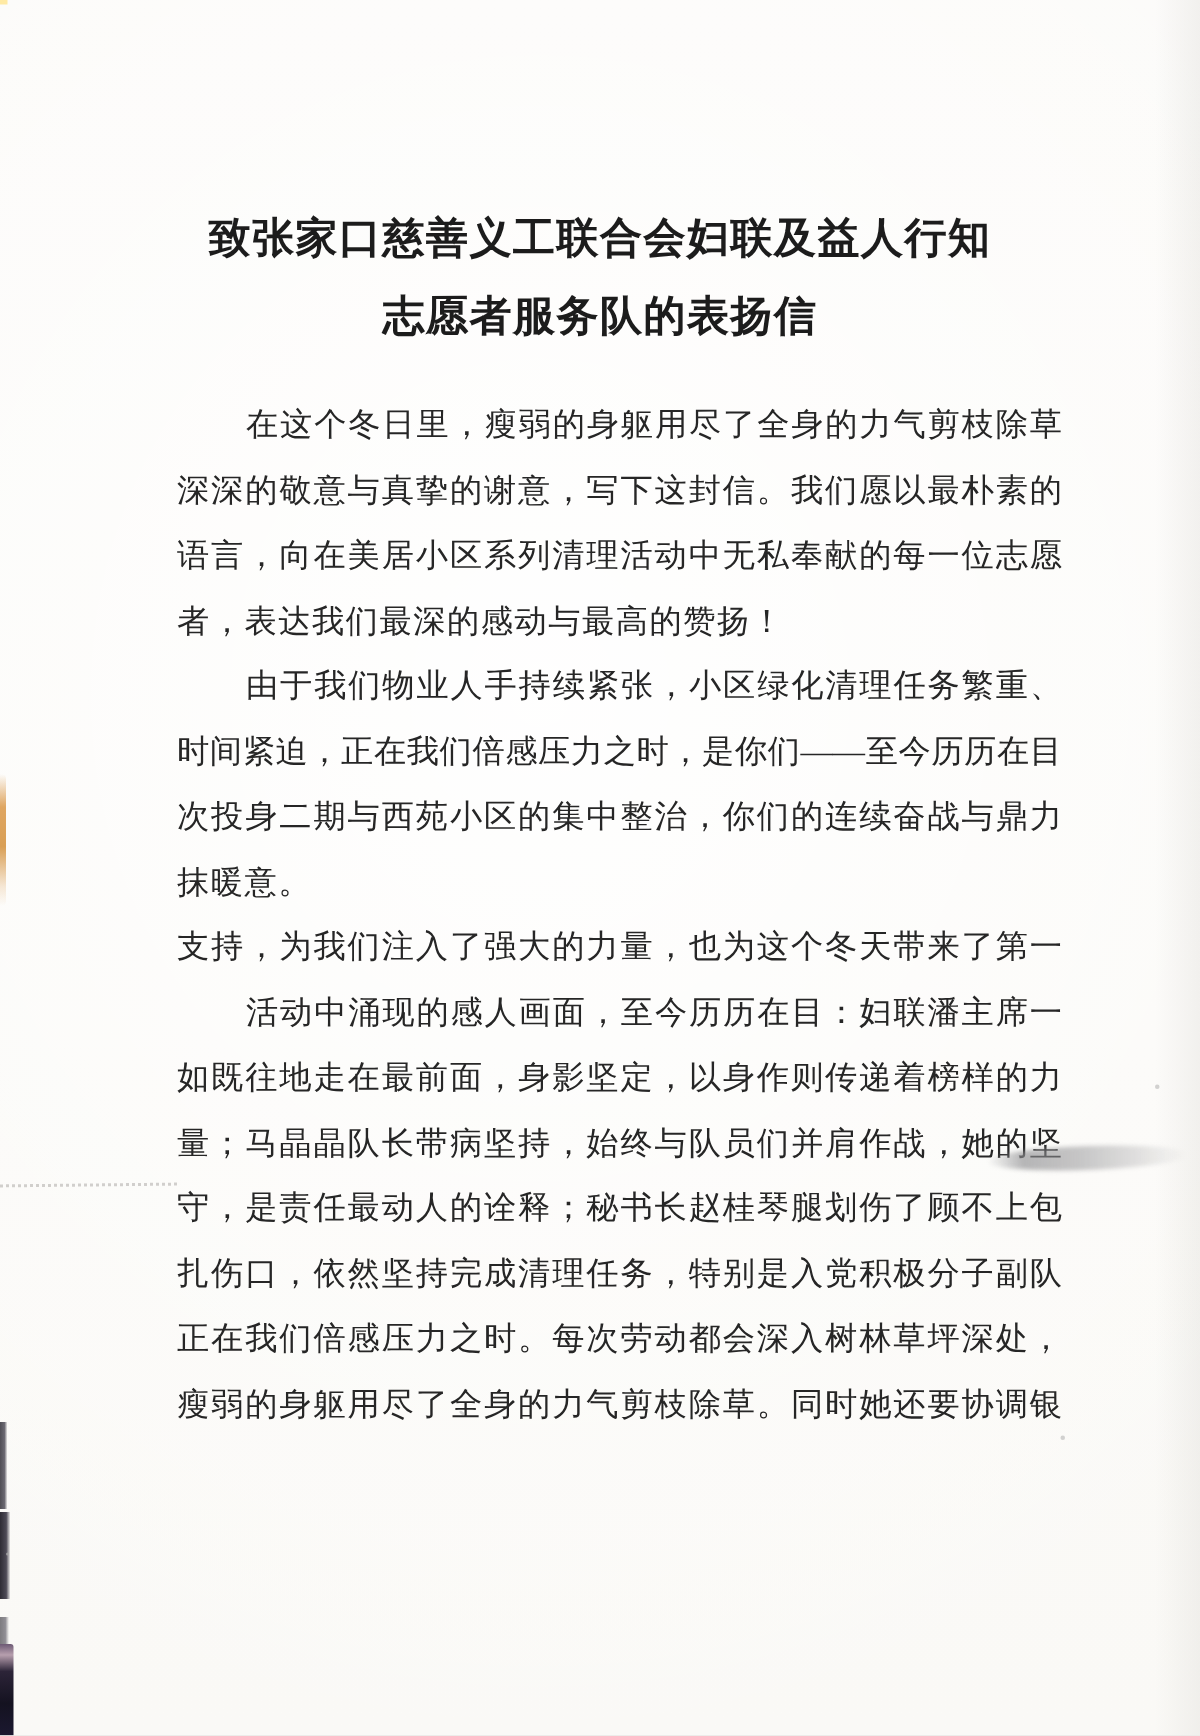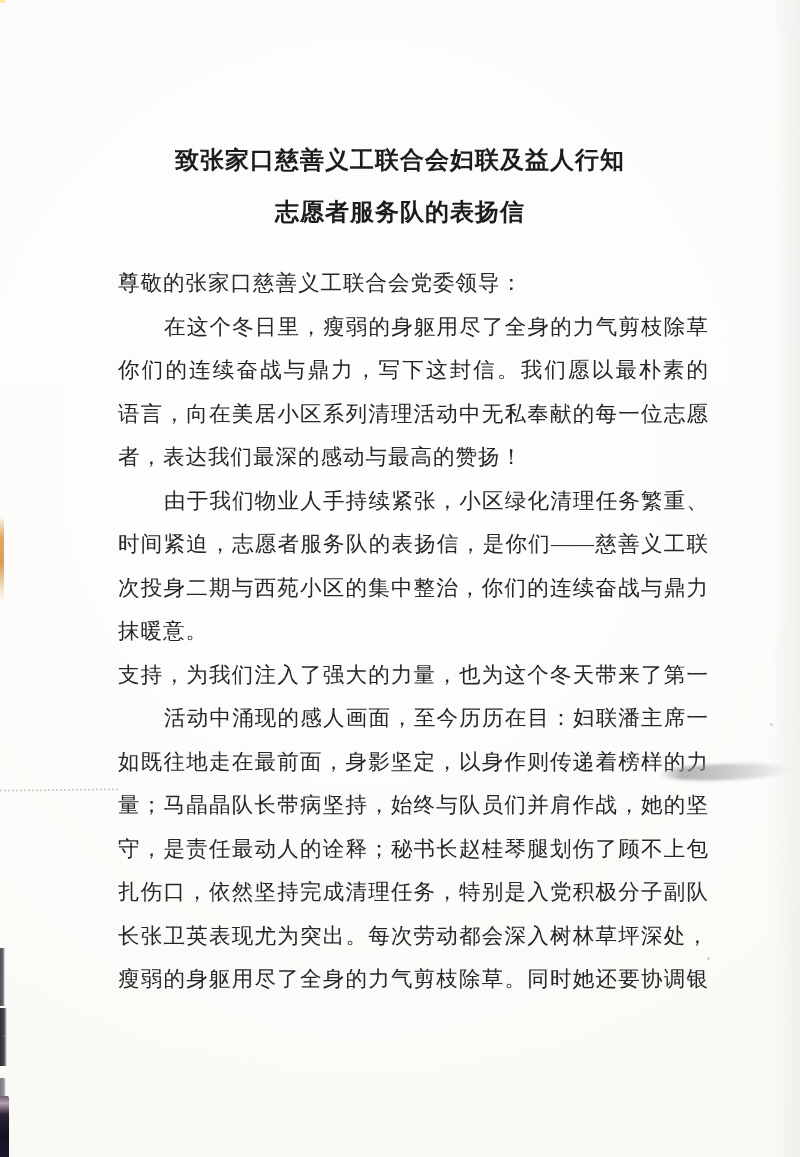--- a/index.html
+++ b/index.html
@@ -14,21 +14,21 @@
     overflow:hidden;
     background:
       radial-gradient(ellipse 120% 90% at 45% 40%, rgba(255,255,255,.9) 0%, rgba(255,255,255,0) 70%),
       linear-gradient(180deg,#fcfbf9 0%, #fbfaf7 60%, #faf9f6 100%);
     color:var(--ink,#262626);
   }
   
   #title{
     position:absolute;left:0;top:134px;width:800px;
     text-align:center;
-    font-size:24px;font-weight:600;
+    font-size:28px;font-weight:600;
     line-height:52px;
     letter-spacing:1px;
     color:#1c1c1c;
   }
   
   #letter-body{
     position:absolute;left:118px;top:262px;width:590px;
     font-size:21.5px;
     line-height:43.5px;
     color:var(--ink,#262626);
@@ -101,37 +101,36 @@
 <body>
 
 <div id="scan">
 
   <div id="title">
       <div>致张家口慈善义工联合会妇联及益人行知</div>
       <div>志愿者服务队的表扬信</div>
     </div>
 
   <div id="letter-body">
-    <div class="line">尊敬的张家口慈善义工联合会党委领导：</div>
 
   <div class="line fill indent">在这个冬日里，瘦弱的身躯用尽了全身的力气剪枝除草</div>
-      <div class="line fill">你们的连续奋战与鼎力，写下这封信。我们愿以最朴素的</div>
+      <div class="line fill">深深的敬意与真挚的谢意，写下这封信。我们愿以最朴素的</div>
       <div class="line fill">语言，向在美居小区系列清理活动中无私奉献的每一位志愿</div>
       <div class="line">者，表达我们最深的感动与最高的赞扬！</div>
       <div class="line fill indent">由于我们物业人手持续紧张，小区绿化清理任务繁重、</div>
-      <div class="line fill">时间紧迫，志愿者服务队的表扬信，是你们——慈善义工联</div>
+      <div class="line fill">时间紧迫，正在我们倍感压力之时，是你们——至今历历在目</div>
       <div class="line fill">次投身二期与西苑小区的集中整治，你们的连续奋战与鼎力</div>
       <div class="line">抹暖意。</div>
       <div class="line fill">支持，为我们注入了强大的力量，也为这个冬天带来了第一</div>
       <div class="line fill indent">活动中涌现的感人画面，至今历历在目：妇联潘主席一</div>
       <div class="line fill">如既往地走在最前面，身影坚定，以身作则传递着榜样的力</div>
       <div class="line fill">量；马晶晶队长带病坚持，始终与队员们并肩作战，她的坚</div>
       <div class="line fill">守，是责任最动人的诠释；秘书长赵桂琴腿划伤了顾不上包</div>
       <div class="line fill">扎伤口，依然坚持完成清理任务，特别是入党积极分子副队</div>
-      <div class="line fill">长张卫英表现尤为突出。每次劳动都会深入树林草坪深处，</div>
+      <div class="line fill">正在我们倍感压力之时。每次劳动都会深入树林草坪深处，</div>
       <div class="line fill">瘦弱的身躯用尽了全身的力气剪枝除草。同时她还要协调银</div>
     </div>
 
   <div class="artifact" id="edge-orange"></div>
   <div class="artifact edge-dark" id="edge-dark-a"></div>
   <div class="artifact edge-dark" id="edge-dark-b"></div>
   <div class="artifact edge-dark" id="edge-dark-c"></div>
   <div class="artifact" id="edge-dark-d"></div>
   <div class="artifact" id="pencil-smudge"></div>
   <div class="artifact" id="crease-line"></div>

